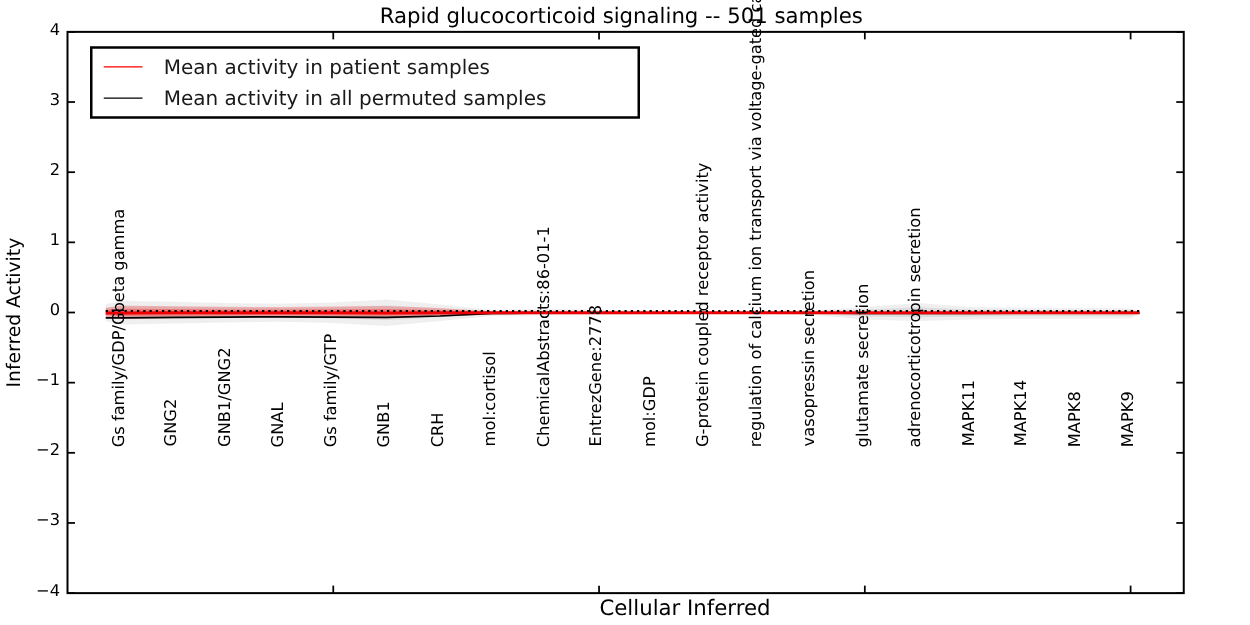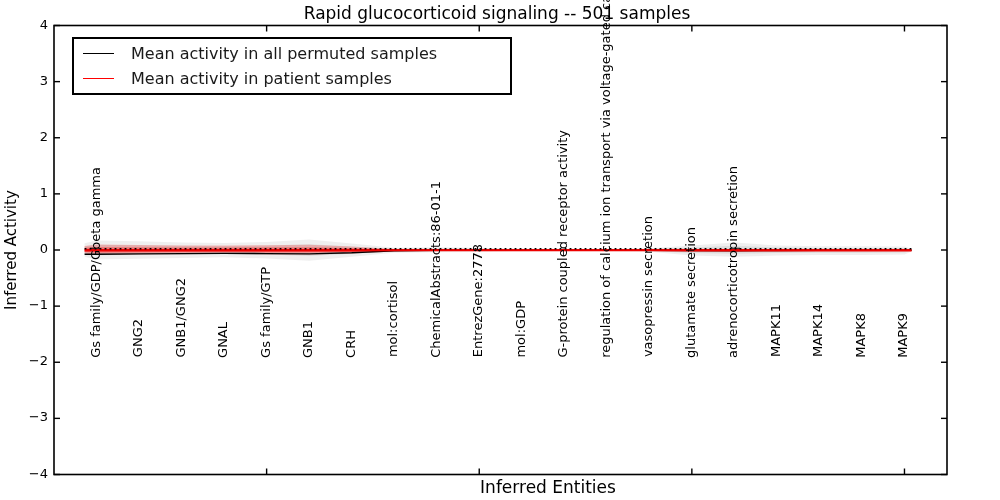--- a/index.html
+++ b/index.html
@@ -76,32 +76,32 @@
       <line x1="479.23809523809524" y1="25.5" x2="479.23809523809524" y2="31.5" stroke="#000" stroke-width="1.4"></line>
       <line x1="479.23809523809524" y1="474.5" x2="479.23809523809524" y2="468.5" stroke="#000" stroke-width="1.4"></line>
       <line x1="691.8571428571429" y1="25.5" x2="691.8571428571429" y2="31.5" stroke="#000" stroke-width="1.4"></line>
       <line x1="691.8571428571429" y1="474.5" x2="691.8571428571429" y2="468.5" stroke="#000" stroke-width="1.4"></line>
       <line x1="904.4761904761905" y1="25.5" x2="904.4761904761905" y2="31.5" stroke="#000" stroke-width="1.4"></line>
       <line x1="904.4761904761905" y1="474.5" x2="904.4761904761905" y2="468.5" stroke="#000" stroke-width="1.4"></line>
     </svg>
 
   <div class="chart-title">Rapid glucocorticoid signaling -- 501 samples</div>
 
-  <div class="x-axis-title">Inferred Entities</div>
+  <div class="x-axis-title">Cellular Inferred</div>
 
   <div class="y-axis-title">Inferred Activity</div>
 
   <div class="legend">
     <div class="legend-row">
+      <span class="legend-line" style="border-top-color:#ff0000;"></span>
+      <span class="legend-label">Mean activity in patient samples</span>
+    </div>
+    <div class="legend-row">
       <span class="legend-line" style="border-top-color:#000000;"></span>
       <span class="legend-label">Mean activity in all permuted samples</span>
-    </div>
-    <div class="legend-row">
-      <span class="legend-line" style="border-top-color:#ff0000;"></span>
-      <span class="legend-label">Mean activity in patient samples</span>
     </div>
   </div>
 <div class="ytick-label" style="left: 4px; top: 16.5px;">4</div>
     <div class="ytick-label" style="left: 4px; top: 72.625px;">3</div>
     <div class="ytick-label" style="left: 4px; top: 128.75px;">2</div>
     <div class="ytick-label" style="left: 4px; top: 184.875px;">1</div>
     <div class="ytick-label" style="left: 4px; top: 241px;">0</div>
     <div class="ytick-label" style="left: 4px; top: 297.125px;">−1</div>
     <div class="ytick-label" style="left: 4px; top: 353.25px;">−2</div>
     <div class="ytick-label" style="left: 4px; top: 409.375px;">−3</div>

